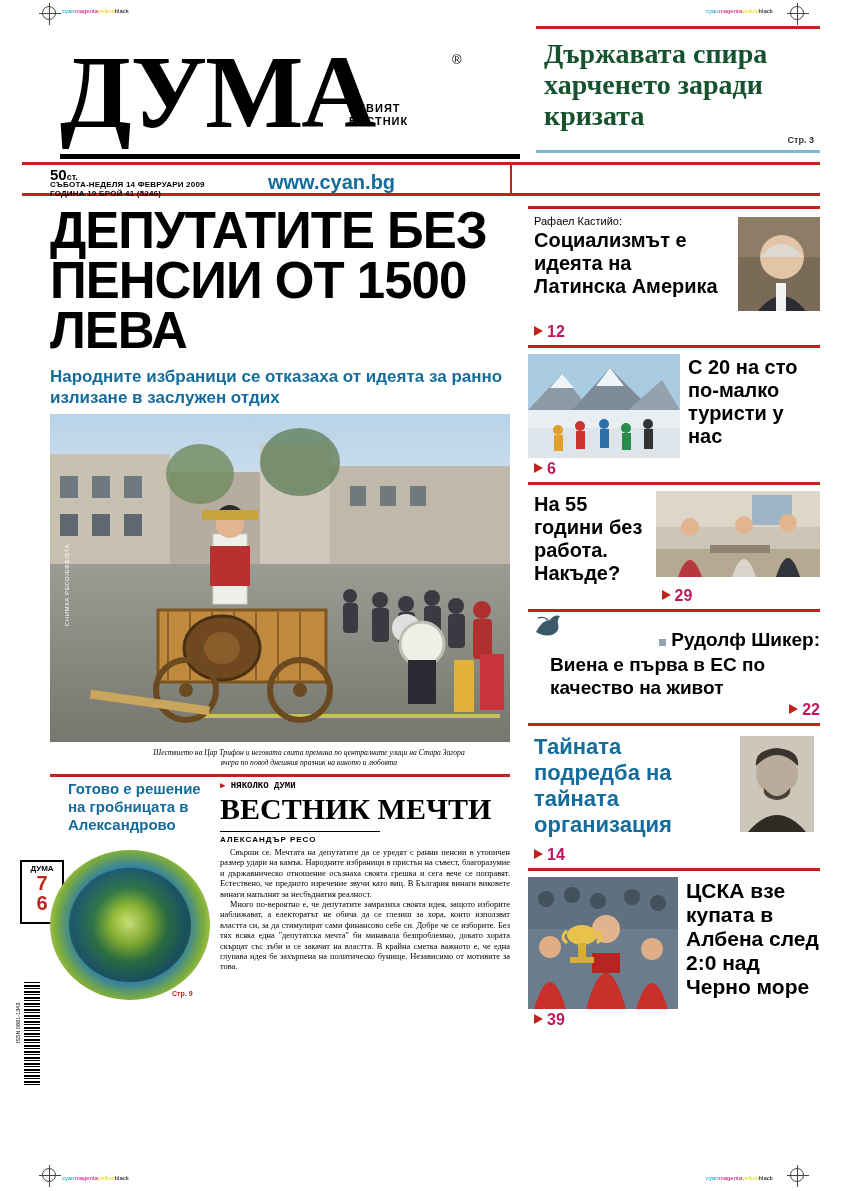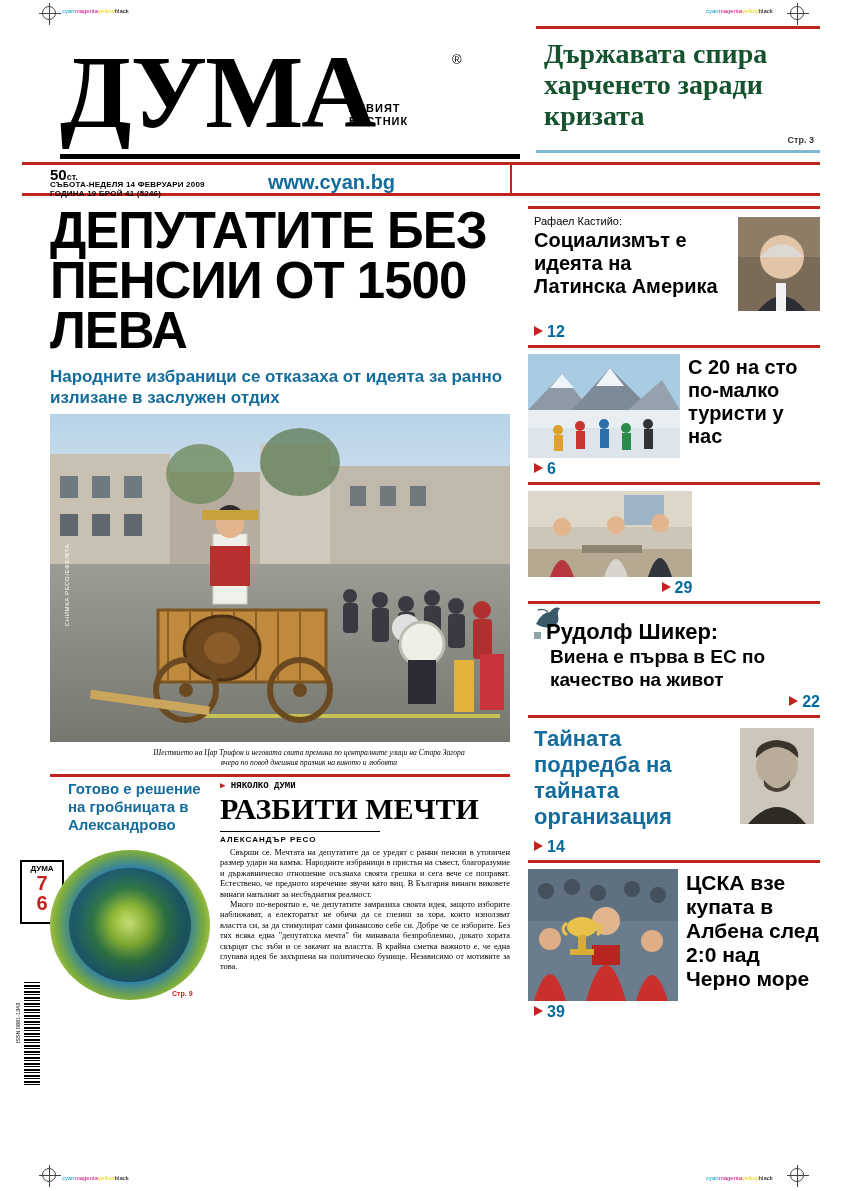--- a/index.html
+++ b/index.html
@@ -352,21 +352,21 @@
     width: 0; height: 0;
     border-left: 9px solid #c0241d;
     border-top: 5px solid transparent;
     border-bottom: 5px solid transparent;
     margin-right: 4px;
     vertical-align: 1px;
     margin-left: 6px;
   }
   .pgrow .num {
     font-family: "Liberation Sans", sans-serif;
-    font-weight: bold; font-size: 16px; color: #0369a1;
+    font-weight: bold; font-size: 16px; color: #be185d;
   }
   .ph {
     background: #9bb0bf;
     position: absolute;
     overflow: hidden;
   }
 
   
   .ph-castillo {
     right: 0; top: 8px; width: 82px; height: 94px;
@@ -582,21 +582,21 @@
   </div>
 
   <div class="mandala"></div>
   <div class="bl-pg">Стр. 9</div>
 
   <div class="mid-bottom">
     <div class="kicker">
       <span class="tri">▶</span>
       <span>НЯКОЛКО ДУМИ</span>
     </div>
-    <h2 class="mb-head">РАЗБИТИ МЕЧТИ</h2>
+    <h2 class="mb-head">ВЕСТНИК МЕЧТИ</h2>
     <div class="mb-author">АЛЕКСАНДЪР  РЕСО</div>
     <div class="mb-body">
       <p>Свърши се. Мечтата на депутатите да се уредят с ранни пенсии в утопичен размер удари на камък. Народните избраници в пристън на съвест, благоразумие и държавническо отношение осъзнаха своята грешка и сега вече се поправят. Естествено, че предното изречение звучи като виц. В България винаги виковете винаги напълнят за несбъднатия реалност.</p>
       <p>Много по-вероятно е, че депутатите замразиха своята идея, защото изборите наближават, а електоратът не обича да се глезиш за хора, които използват властта си, за да стимулират сами финансово себе си. Добре че се изборите. Без тях всяка една "депутатска мечта" би минавала безпроблемно, докато хората скърцат със зъби и се закачат на властта. В крайна сметка важното е, че една глупава идея бе захърпена на политическо бунище. Независимо от мотивите за това.</p>
     </div>
   </div>
 
   <div class="rail">
 
     <div class="rail-sep"></div>
@@ -647,20 +647,23 @@
       <div class="txt">
         <div class="rail-head" style="padding-left:0;">С 20 на сто по-малко туристи у нас</div>
       </div>
     </div>
     <div class="pgrow">
       <span class="tri"></span><span class="num">6</span>
     </div>
 
     <div class="rail-sep"></div>
     <div class="rail-item rail-flex" style="align-items:flex-start;">
+      <div class="txt">
+        <div class="rail-head" style="width:118px;">На 55 години без работа. Накъде?</div>
+      </div>
       <div class="ph-office">
         <svg width="164" height="86" viewBox="0 0 164 86">
           <rect width="164" height="86" fill="#cdc6b6"></rect>
           <rect x="0" y="0" width="164" height="36" fill="#ddd7c9"></rect>
           <rect x="96" y="4" width="40" height="30" fill="#9fb4c4"></rect>
           <rect x="0" y="58" width="164" height="28" fill="#b5a991"></rect>
           <rect x="54" y="54" width="60" height="8" fill="#8f8470"></rect>
           <g>
             <circle cx="34" cy="36" r="9" fill="#e3b58e"></circle>
             <path d="M22 86 q12 -34 24 0 z" fill="#b8373f"></path>
@@ -677,21 +680,21 @@
     </div>
 
     <div class="rail-sep"></div>
     <div class="pegas-wrap">
       <svg class="pegas-bird" viewBox="0 0 30 24">
         <path d="M2 18 q6 -12 14 -12 q4 -6 10 -4 q-3 4 -2 8 q2 6 -4 10 q-8 4 -18 -2 z" fill="#3a5a6a"></path>
         <path d="M14 6 q-4 -4 -10 -2" stroke="#3a5a6a" stroke-width="1.4" fill="none"></path>
       </svg>
     </div>
     <div class="rail-item">
-      <div class="rail-head" style="font-size:22px;">
+      <div class="rail-head" style="font-size:19px;text-align:right;">
         <span class="bullet-sq"></span><span>Рудолф Шикер:</span>
       </div>
       <div class="rail-head" style="padding-left:22px;font-size:19px;">Виена е първа в ЕС по качество на живот</div>
     </div>
     <div class="pgrow" style="text-align:right;">
       <span class="tri"></span><span class="num">22</span>
     </div>
 
     <div class="rail-sep"></div>
     <div class="rail-item" style="min-height:118px;position:relative;">

